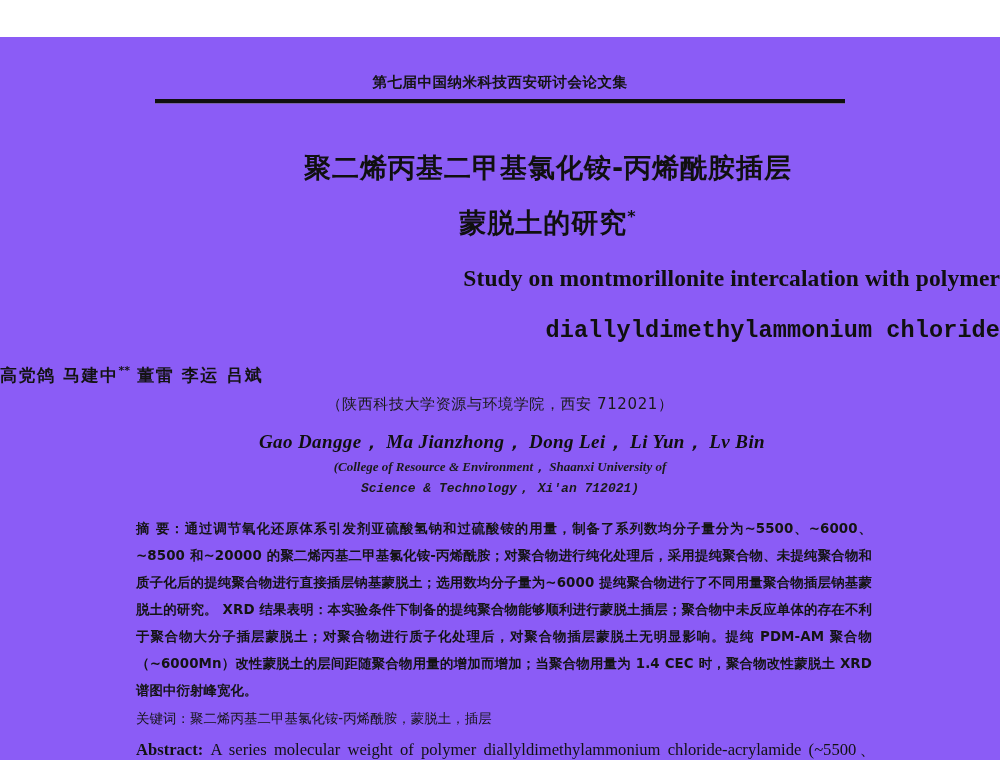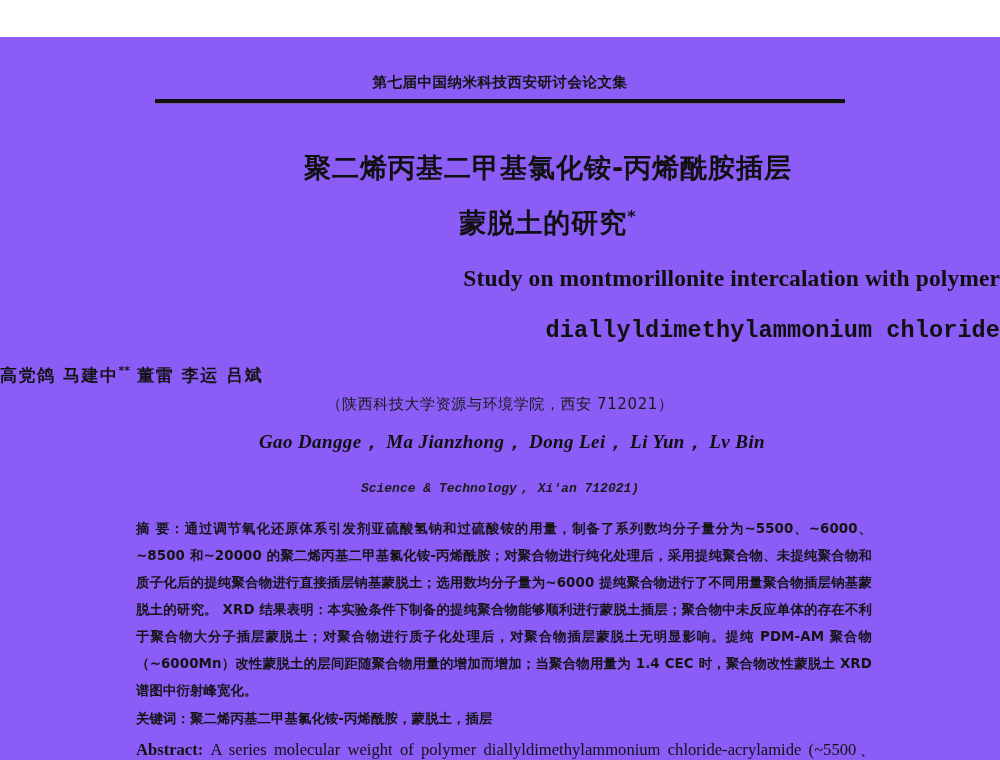--- a/index.html
+++ b/index.html
@@ -168,21 +168,21 @@
   }
   .abs-cn .lbl { font-weight: bold; }
 
   .kw-cn {
     position: absolute;
     left: 136px;
     top: 668px;
     width: 736px;
     font-family: "DejaVu Sans", "Liberation Sans", sans-serif;
     font-size: 13.4px;
-    font-weight: bold;
+    font-weight: normal;
     line-height: 27px;
     color: #141414;
     letter-spacing: 0.1px;
   }
 
   .abs-en {
     position: absolute;
     left: 136px;
     top: 698px;
     width: 740px;
@@ -223,20 +223,21 @@
 
   <div class="title-en line1">Study on montmorillonite intercalation with polymer</div>
   <div class="title-en line2">diallyldimethylammonium chloride</div>
 
   <div class="authors-cn">
     <span>高党鸽 马建中</span><sup>**</sup><span> 董雷 李运 吕斌</span>
   </div>
   <div class="affil-cn">（陕西科技大学资源与环境学院，西安 712021）</div>
 
   <div class="authors-en">Gao Dangge， Ma Jianzhong，  Dong Lei， Li Yun， Lv Bin</div>
+  <div class="affil-en line1">(College of Resource &amp; Environment， Shaanxi University of</div>
   <div class="affil-en line2">Science &amp; Technology， Xi'an 712021)</div>
 
   <div class="abs-cn">
     <span class="lbl">摘 要：</span><span>通过调节氧化还原体系引发剂亚硫酸氢钠和过硫酸铵的用量，制备了系列数均分子量分为~5500、~6000、~8500 和~20000 的聚二烯丙基二甲基氯化铵-丙烯酰胺；对聚合物进行纯化处理后，采用提纯聚合物、未提纯聚合物和质子化后的提纯聚合物进行直接插层钠基蒙脱土；选用数均分子量为~6000 提纯聚合物进行了不同用量聚合物插层钠基蒙脱土的研究。 XRD 结果表明：本实验条件下制备的提纯聚合物能够顺利进行蒙脱土插层；聚合物中未反应单体的存在不利于聚合物大分子插层蒙脱土；对聚合物进行质子化处理后，对聚合物插层蒙脱土无明显影响。提纯 PDM-AM 聚合物（~6000Mn）改性蒙脱土的层间距随聚合物用量的增加而增加；当聚合物用量为 1.4 CEC 时，聚合物改性蒙脱土 XRD 谱图中衍射峰宽化。</span>
   </div>
 
   <div class="kw-cn">
     <span class="lbl">关键词：</span><span>聚二烯丙基二甲基氯化铵-丙烯酰胺，蒙脱土，插层</span>
   </div>
 

